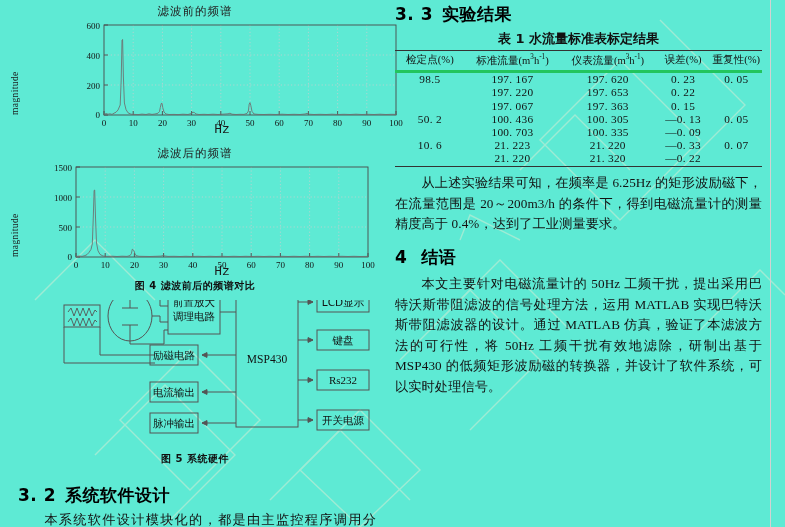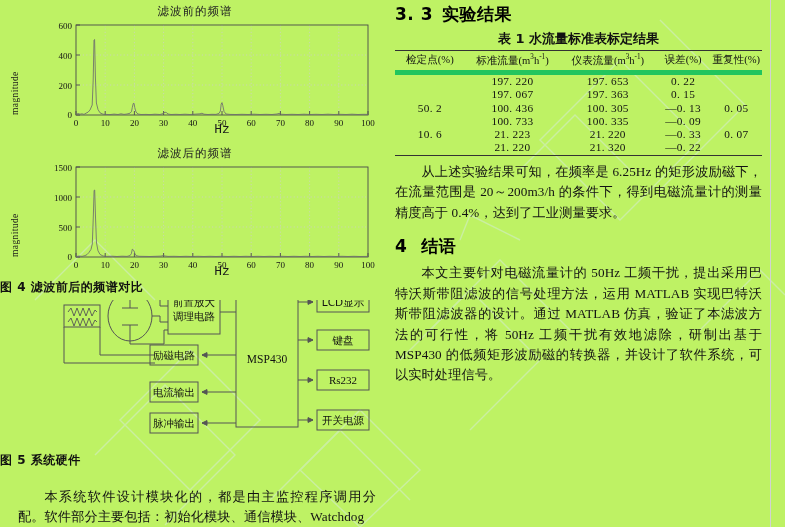--- a/index.html
+++ b/index.html
@@ -8,21 +8,21 @@
   }
   body {
     width: 785px; height: 527px;
     position: relative;
     overflow: hidden;
     font-family: "Liberation Serif", "DejaVu Serif", serif;
     color: #111;
   }
   .page {
     position: absolute; inset: 0;
-    background: #bef264;
+    background: #5eead4;
   }
   
   .watermark {
     position: absolute; inset: 0;
     pointer-events: none;
     opacity: .55;
     z-index: 0;
   }
   .col-divider {
     position: absolute;
@@ -63,22 +63,22 @@
   }
   .axes-svg { display: block; }
   .xlabel {
     text-align: center;
     font-size: 13px;
     font-family: Liberation Mono, monospace;
     color: #1a1a1a;
     margin-top: -1px;
   }
   .fig-caption {
-    text-align: left;
-    font-size: 12px;
+    text-align: center;
+    font-size: 10px;
     font-weight: bold;
     font-family: "DejaVu Sans", sans-serif;
     color: #111;
     letter-spacing: .5px;
   }
 
   
   .diagram-wrap { position: relative; width: 390px; height: 152px; }
 
   
@@ -109,21 +109,21 @@
     margin: 4px 0 2px 0;
   }
   table.data {
     width: 100%;
     border-collapse: collapse;
     font-size: 11.3px;
     font-family: "Liberation Serif", serif;
   }
   table.data thead th {
     border-top: 1.6px solid #333;
-    border-bottom: 5px solid #22c55e;
+    border-bottom: 3px solid #22c55e;
     font-weight: normal;
     padding: 2px 0 2px 0;
     font-size: 10.6px;
     white-space: nowrap;
     text-align: center;
   }
   table.data tbody td {
     text-align: center;
     padding: 0.6px 0;
     white-space: nowrap;
@@ -158,21 +158,21 @@
       <path d="M460 240 L470 215 L520 240"></path>
     </g>
   </svg>
 
   <div class="col-divider"></div>
 
   <div class="left-col">
 
     <div class="chart-block" style="position:absolute;left:0;top:4px;width:390px;">
       <div class="chart-title">滤波前的频谱</div>
-      <div class="plot-wrap" style="height:118px;">
+      <div class="plot-wrap" style="height:118px;padding-left:28px;">
         <div class="ylabel" style="top:16px;left:10px;height:80px;">magnitude</div>
         <svg class="axes-svg" width="390" height="108" viewBox="0 0 390 108">
 
           <g stroke="#cfcfcf" stroke-width="0.7" stroke-dasharray="1.2 2.2">
             <line x1="105.2" y1="6" x2="105.2" y2="96"></line>
             <line x1="134.4" y1="6" x2="134.4" y2="96"></line>
             <line x1="163.6" y1="6" x2="163.6" y2="96"></line>
             <line x1="192.8" y1="6" x2="192.8" y2="96"></line>
             <line x1="222.0" y1="6" x2="222.0" y2="96"></line>
             <line x1="251.2" y1="6" x2="251.2" y2="96"></line>
@@ -400,20 +400,23 @@
           <path d="M298 80 L313 80" fill="none"></path>
           <polygon points="313,80 308,77.6 308,82.4"></polygon>
           <path d="M298 120 L313 120" fill="none"></path>
           <polygon points="313,120 308,117.6 308,122.4"></polygon>
         </g>
       </svg>
       <div class="fig-caption" style="margin-top:-4px;">图 5  系统硬件</div>
     </div>
 
     <div style="position:absolute;left:18px;top:484px;width:358px;">
+      <div class="h-sec">
+        <span class="num">3. 2</span><span>系统软件设计</span>
+      </div>
       <div class="para indent" style="margin-top:3px;">本系统软件设计模块化的，都是由主监控程序调用分配。软件部分主要包括：初始化模块、通信模块、Watchdog</div>
     </div>
 
   </div>
 
   <div class="right-col">
 
     <div style="padding:3px 6px 0 2px;">
       <div class="h-sec">
         <span class="num">3. 3</span><span>实验结果</span>
@@ -426,20 +429,27 @@
           <tr>
             <th style="width:19%;">检定点(<span>%</span>)</th>
             <th style="width:26%;">标准流量(m<sup>3</sup>h<sup>-1</sup>)</th>
             <th style="width:26%;">仪表流量(m<sup>3</sup>h<sup>-1</sup>)</th>
             <th style="width:15%;">误差(%)</th>
             <th style="width:14%;margin-left:36px;">重复性(%)</th>
           </tr>
         </thead>
         <tbody>
             <tr>
+              <td>98.5</td>
+              <td>197. 167</td>
+              <td>197. 620</td>
+              <td>0. 23</td>
+              <td>0. 05</td>
+            </tr>
+            <tr>
               <td></td>
               <td>197. 220</td>
               <td>197. 653</td>
               <td>0. 22</td>
               <td></td>
             </tr>
             <tr>
               <td></td>
               <td>197. 067</td>
               <td>197. 363</td>
@@ -448,21 +458,21 @@
             </tr>
             <tr>
               <td>50. 2</td>
               <td>100. 436</td>
               <td>100. 305</td>
               <td>—0. 13</td>
               <td>0. 05</td>
             </tr>
             <tr>
               <td></td>
-              <td>100. 733</td>
+              <td>100. 703</td>
               <td>100. 335</td>
               <td>—0. 09</td>
               <td></td>
             </tr>
             <tr>
               <td>10. 6</td>
               <td>21. 223</td>
               <td>21. 220</td>
               <td>—0. 33</td>
               <td>0. 07</td>

